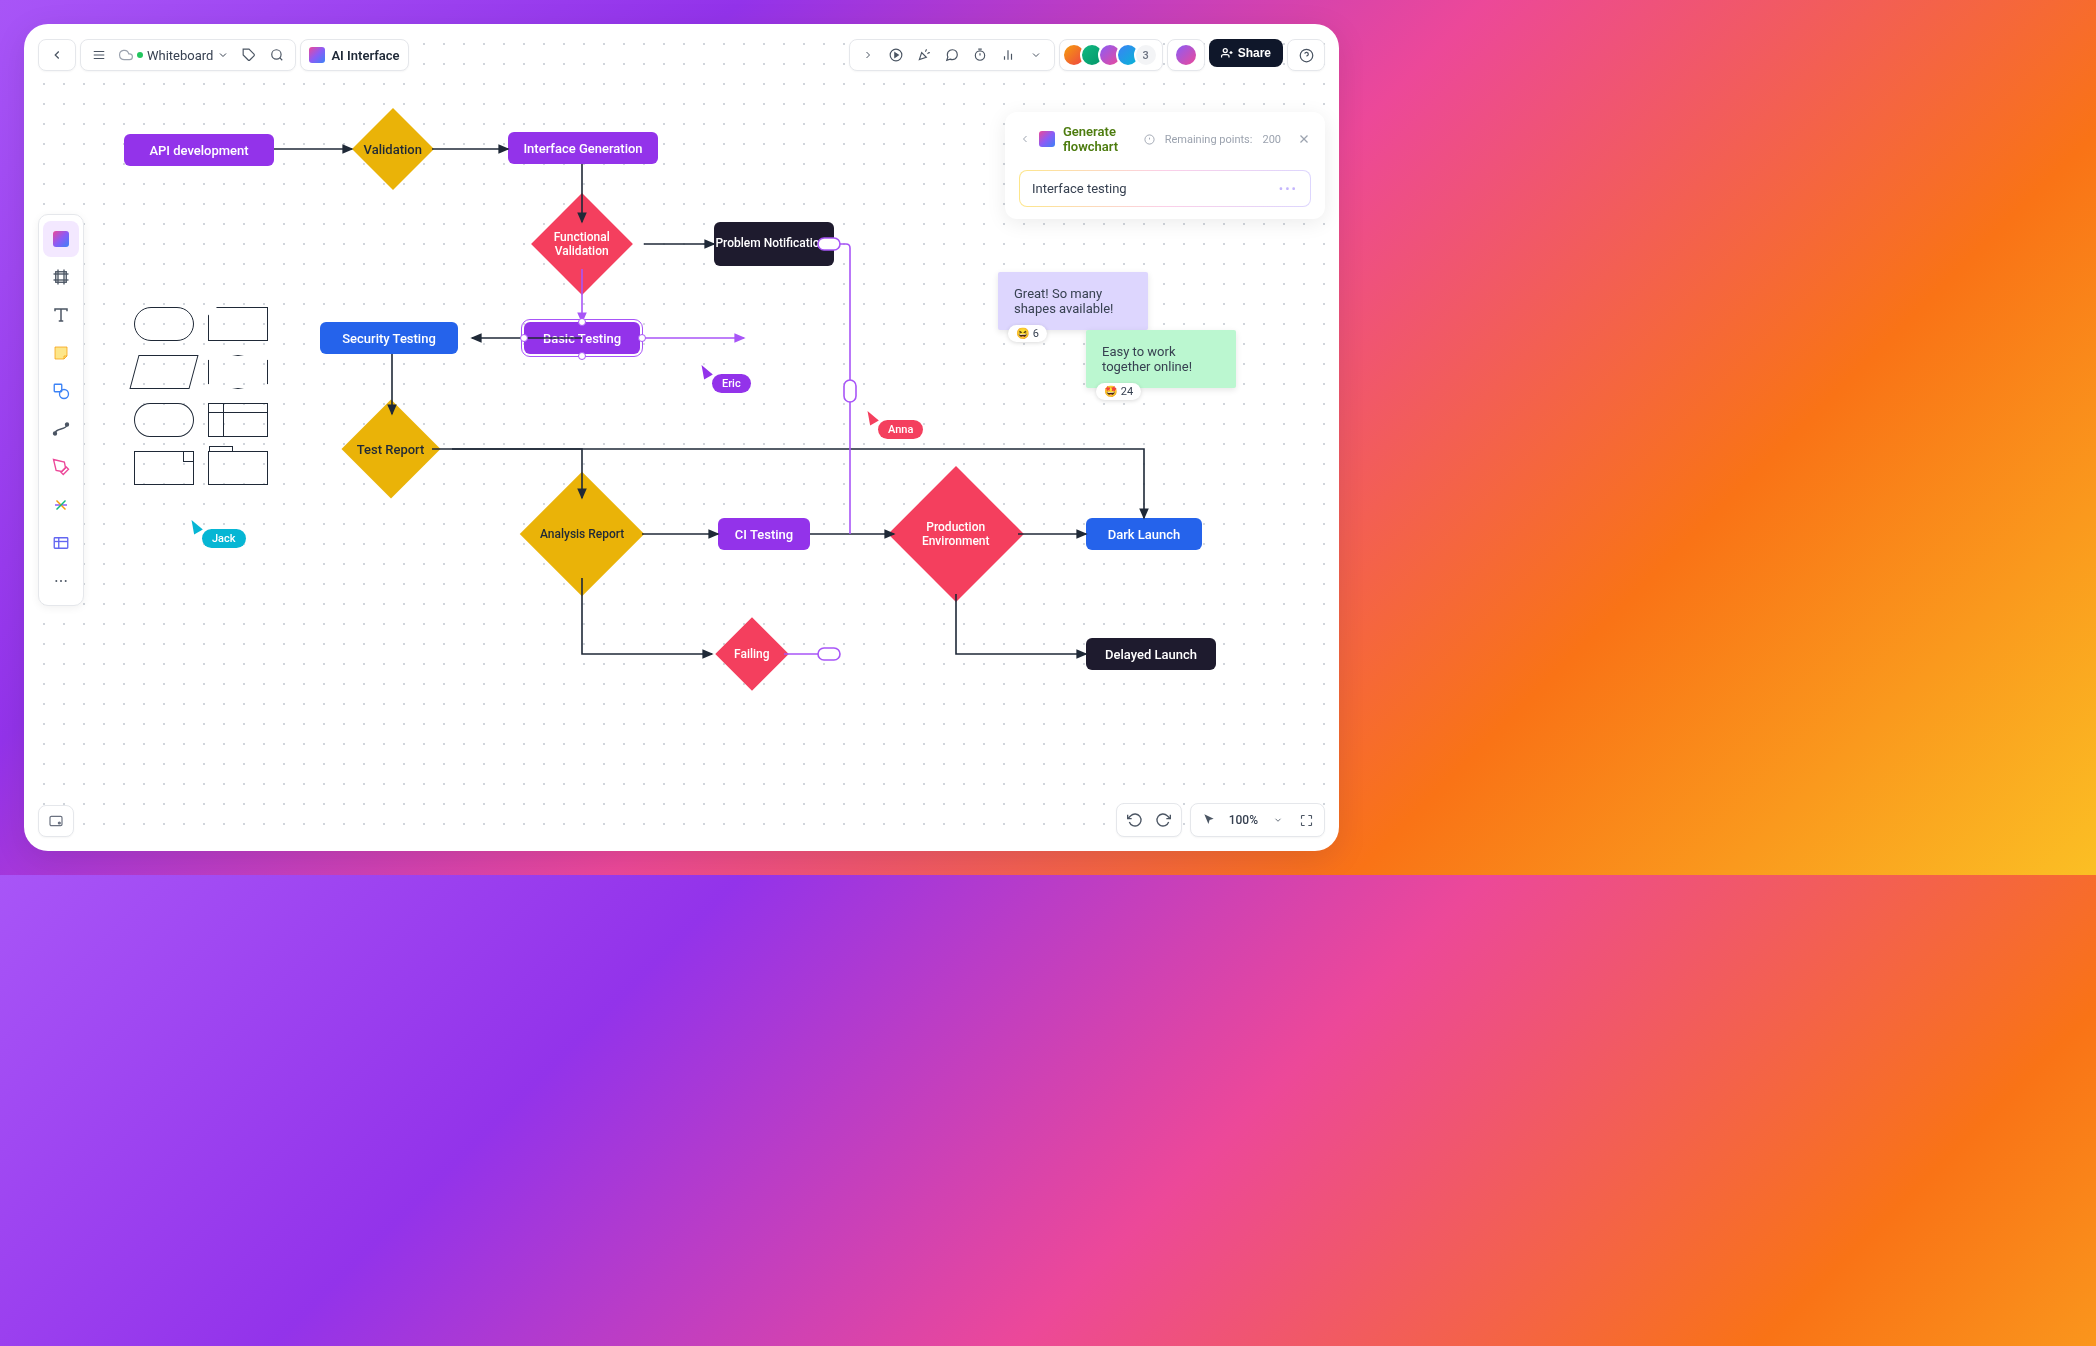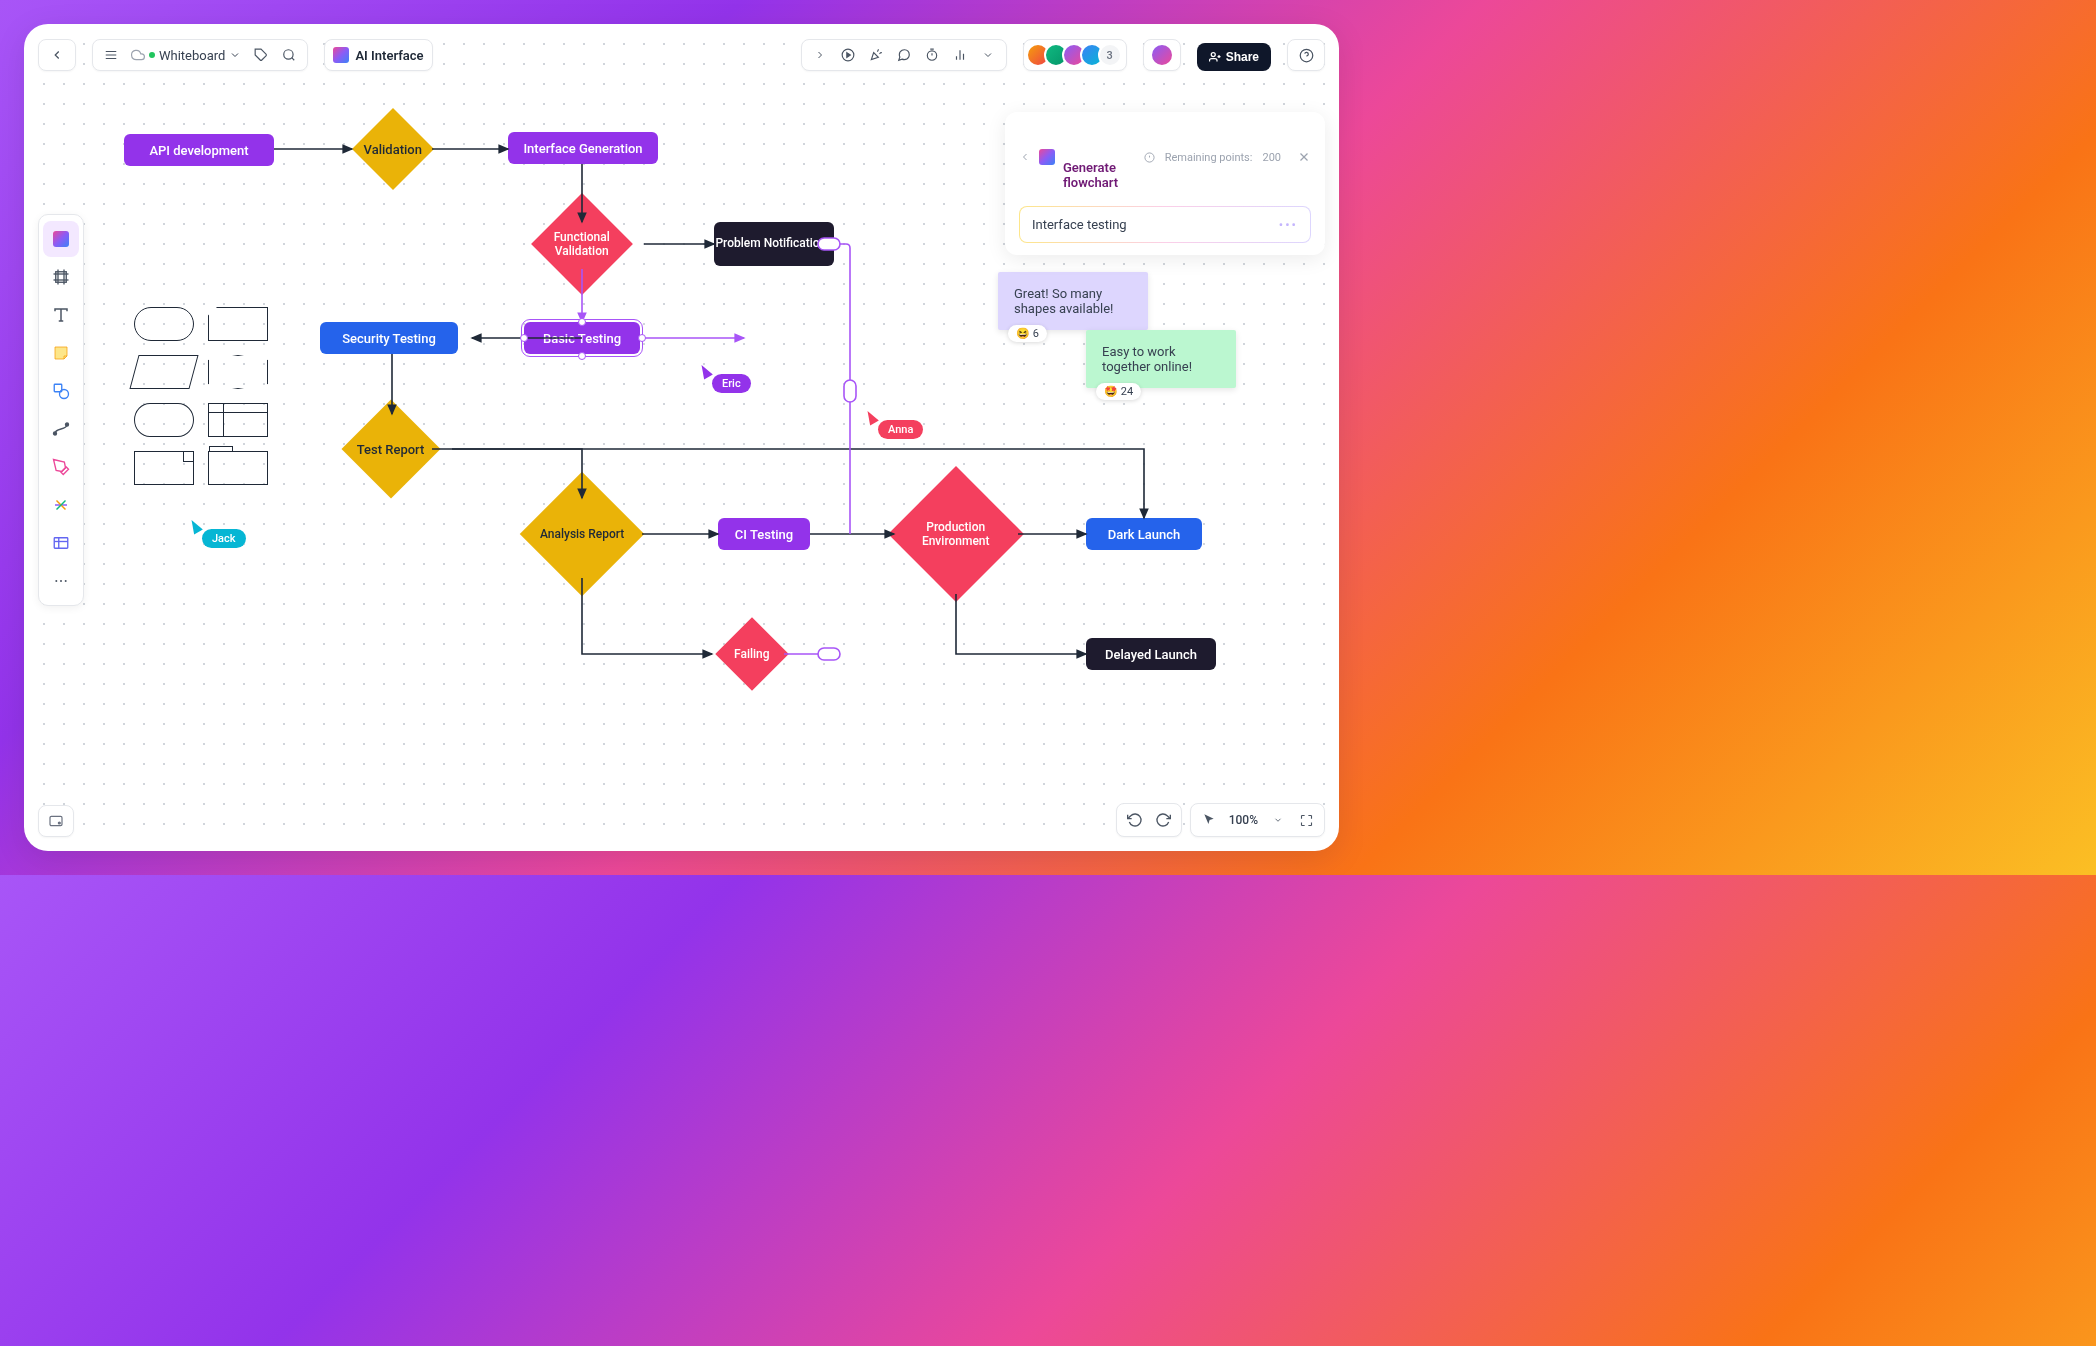--- a/index.html
+++ b/index.html
@@ -24,21 +24,21 @@
 .dotgrid {
   position: absolute; inset: 10px; border-radius: 16px;
   background-image: radial-gradient(circle, #d1d5db 1px, transparent 1px);
   background-size: 20px 20px;
   background-position: 0 40px;
 }
 .topbar {
   position: absolute; top: 14px; left: 14px; right: 14px; height: 34px;
   display: flex; justify-content: space-between; align-items: center; z-index: 50;
 }
-.topbar-left, .topbar-right { display: flex; align-items: flex-end; gap: 16px; }
+.topbar-left, .topbar-right { display: flex; align-items: flex-start; gap: 4px; }
 .tbseg {
   background: #fff; border: 1px solid #e5e7eb; border-radius: 8px;
   display: flex; align-items: center; height: 32px; padding: 0 4px;
   box-shadow: 0 1px 2px rgba(0,0,0,0.04);
 }
 .tbbtn {
   display: inline-flex; align-items: center; justify-content: center;
   min-width: 28px; height: 28px; border: none; background: transparent;
   cursor: pointer; border-radius: 6px; color: #4b5563; padding: 0 4px;
 }
@@ -77,21 +77,21 @@
 .diamond{transform:rotate(45deg);} .diamond > span{transform:rotate(-45deg);display:block;}
 
 .cursor-badge{position:absolute;background:var(--c);color:#fff;font-size:11px;padding:3px 10px;border-radius:12px;font-weight:500;z-index:30;}
 .cursor-badge::before{content:"";position:absolute;left:-12px;top:-10px;width:0;height:0;border-style:solid;border-width:0 5px 14px 5px;border-color:transparent transparent var(--c) transparent;transform:rotate(-30deg);}
 
 .sticky{position:absolute;width:150px;padding:14px 16px;font-size:13px;color:#374151;border-radius:2px;box-shadow:0 2px 6px rgba(0,0,0,.1);z-index:20;}
 .sticky-react{position:absolute;bottom:-12px;left:10px;background:#fff;border-radius:12px;padding:2px 8px;font-size:11px;box-shadow:0 1px 4px rgba(0,0,0,.15);display:flex;align-items:center;gap:3px;}
 
 .ai-panel{position:absolute;right:14px;top:88px;width:320px;background:#fff;border-radius:12px;box-shadow:0 4px 20px rgba(0,0,0,.08);z-index:45;padding:12px 14px;}
 .ai-head{display:flex;align-items:center;gap:8px;font-size:13px;}
-.ai-title{font-weight:600;color:#701a75;flex:1;margin-top:36px;}
+.ai-title{font-weight:600;color:#4d7c0f;flex:1;}
 .ai-points{font-size:11px;color:#9ca3af;display:flex;align-items:center;gap:10px;}
 .ai-input{margin-top:16px;border:1px solid #f3e8ff;background:linear-gradient(#fff,#fff) padding-box,linear-gradient(90deg,#fde68a,#fbcfe8,#ddd6fe) border-box;border:1.5px solid transparent;border-radius:8px;padding:10px 12px;font-size:13px;color:#374151;display:flex;justify-content:space-between;align-items:center;}
 
 .shape-palette{position:absolute;left:110px;top:283px;z-index:15;}
 .sp-row{display:flex;gap:14px;margin-bottom:14px;}
 .sp{width:60px;height:34px;border:1.5px solid #1f2937;background:transparent;}
 
 svg.edges{position:absolute;inset:0;width:100%;height:100%;pointer-events:none;z-index:5;}
 .sel-handle{position:absolute;width:8px;height:8px;background:#fff;border:1.5px solid #a855f7;border-radius:50%;z-index:25;}
 </style>

